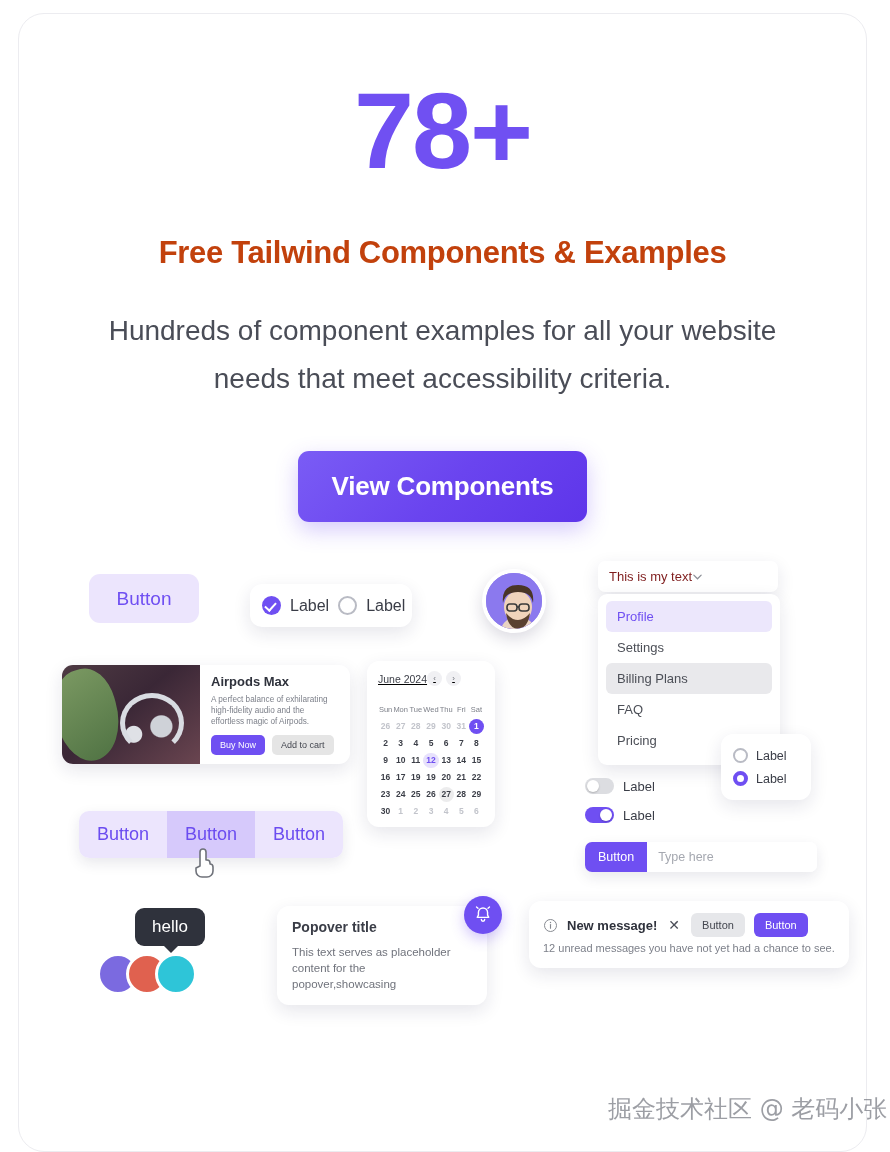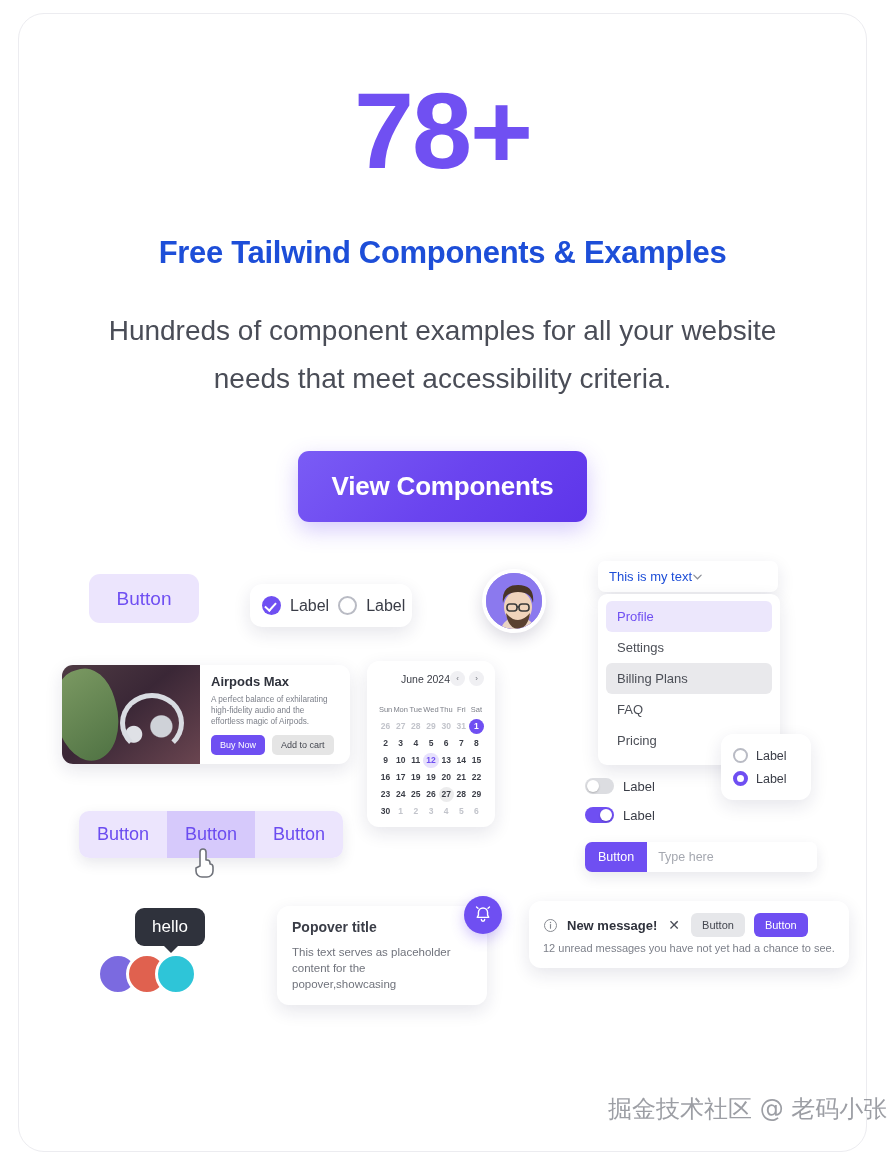--- a/index.html
+++ b/index.html
@@ -25,21 +25,21 @@
     font-size: 108px;
     font-weight: 800;
     letter-spacing: -2px;
     color: #7050f2;
     line-height: 1.05;
   }
   .hero-title {
     margin-top: 48px;
     font-size: 31px;
     font-weight: 700;
-    color: #1d4ed8;
+    color: #c2410c;
     letter-spacing: -0.3px;
   }
   .hero-sub {
     margin: 36px auto 0;
     width: 700px;
     font-size: 28px;
     line-height: 48px;
     color: #4a4d57;
     font-weight: 400;
   }
@@ -109,21 +109,21 @@
     border: 4px solid #fff;
     box-shadow: 0 6px 16px rgba(30,25,70,.16);
     overflow: hidden;
   }
 
   
   .select-box {
     left: 579px; top: 3px; width: 180px; height: 31px;
     border-radius: 7px; display: flex; align-items: center;
     padding: 0 11px;
-    font-size: 13px; color: #1d4ed8; cursor: pointer;
+    font-size: 13px; color: #7f1d1d; cursor: pointer;
   }
   .menu-card {
     left: 579px; top: 36px; width: 182px;
     padding: 7px 8px 9px; border-radius: 9px;
   }
   .menu-item {
     height: 31px; display: flex; align-items: center;
     padding: 0 11px; font-size: 13px; color: #4c4f57;
     border-radius: 6px; cursor: pointer;
   }
@@ -162,21 +162,21 @@
   .prod-actions { margin-top: 8px; display: flex; gap: 7px; align-items: flex-end; }
   .mini-btn {
     border: none; border-radius: 5px; font-size: 9px; padding: 5px 9px;
     font-family: "Liberation Sans", sans-serif; cursor: pointer;
   }
   .mini-btn.primary { background: #6f4ff2; color: #fff; }
   .mini-btn.ghost { background: #e5e5e5; color: #43464f; }
 
   
   .cal-card { left: 348px; top: 103px; width: 128px; padding: 10px 11px 8px; }
-  .cal-head { display: flex; align-items: center; justify-content: flex-end; }
+  .cal-head { display: flex; align-items: center; justify-content: flex-start; text-decoration: underline; }
   .cal-title { font-size: 10.5px; color: #3b3e47; }
   .cal-navs { display: flex; gap: 4px; }
   .cal-nav {
     width: 15px; height: 15px; border-radius: 50%; background: #f0f0f3;
     border: none; color: #70737c; font-size: 8px; line-height: 15px;
     text-align: center; cursor: pointer; padding: 0;
     font-family: "Liberation Sans", sans-serif;
   }
   .cal-grid {
     margin-top: 19px; display: grid; grid-template-columns: repeat(7, 1fr);

